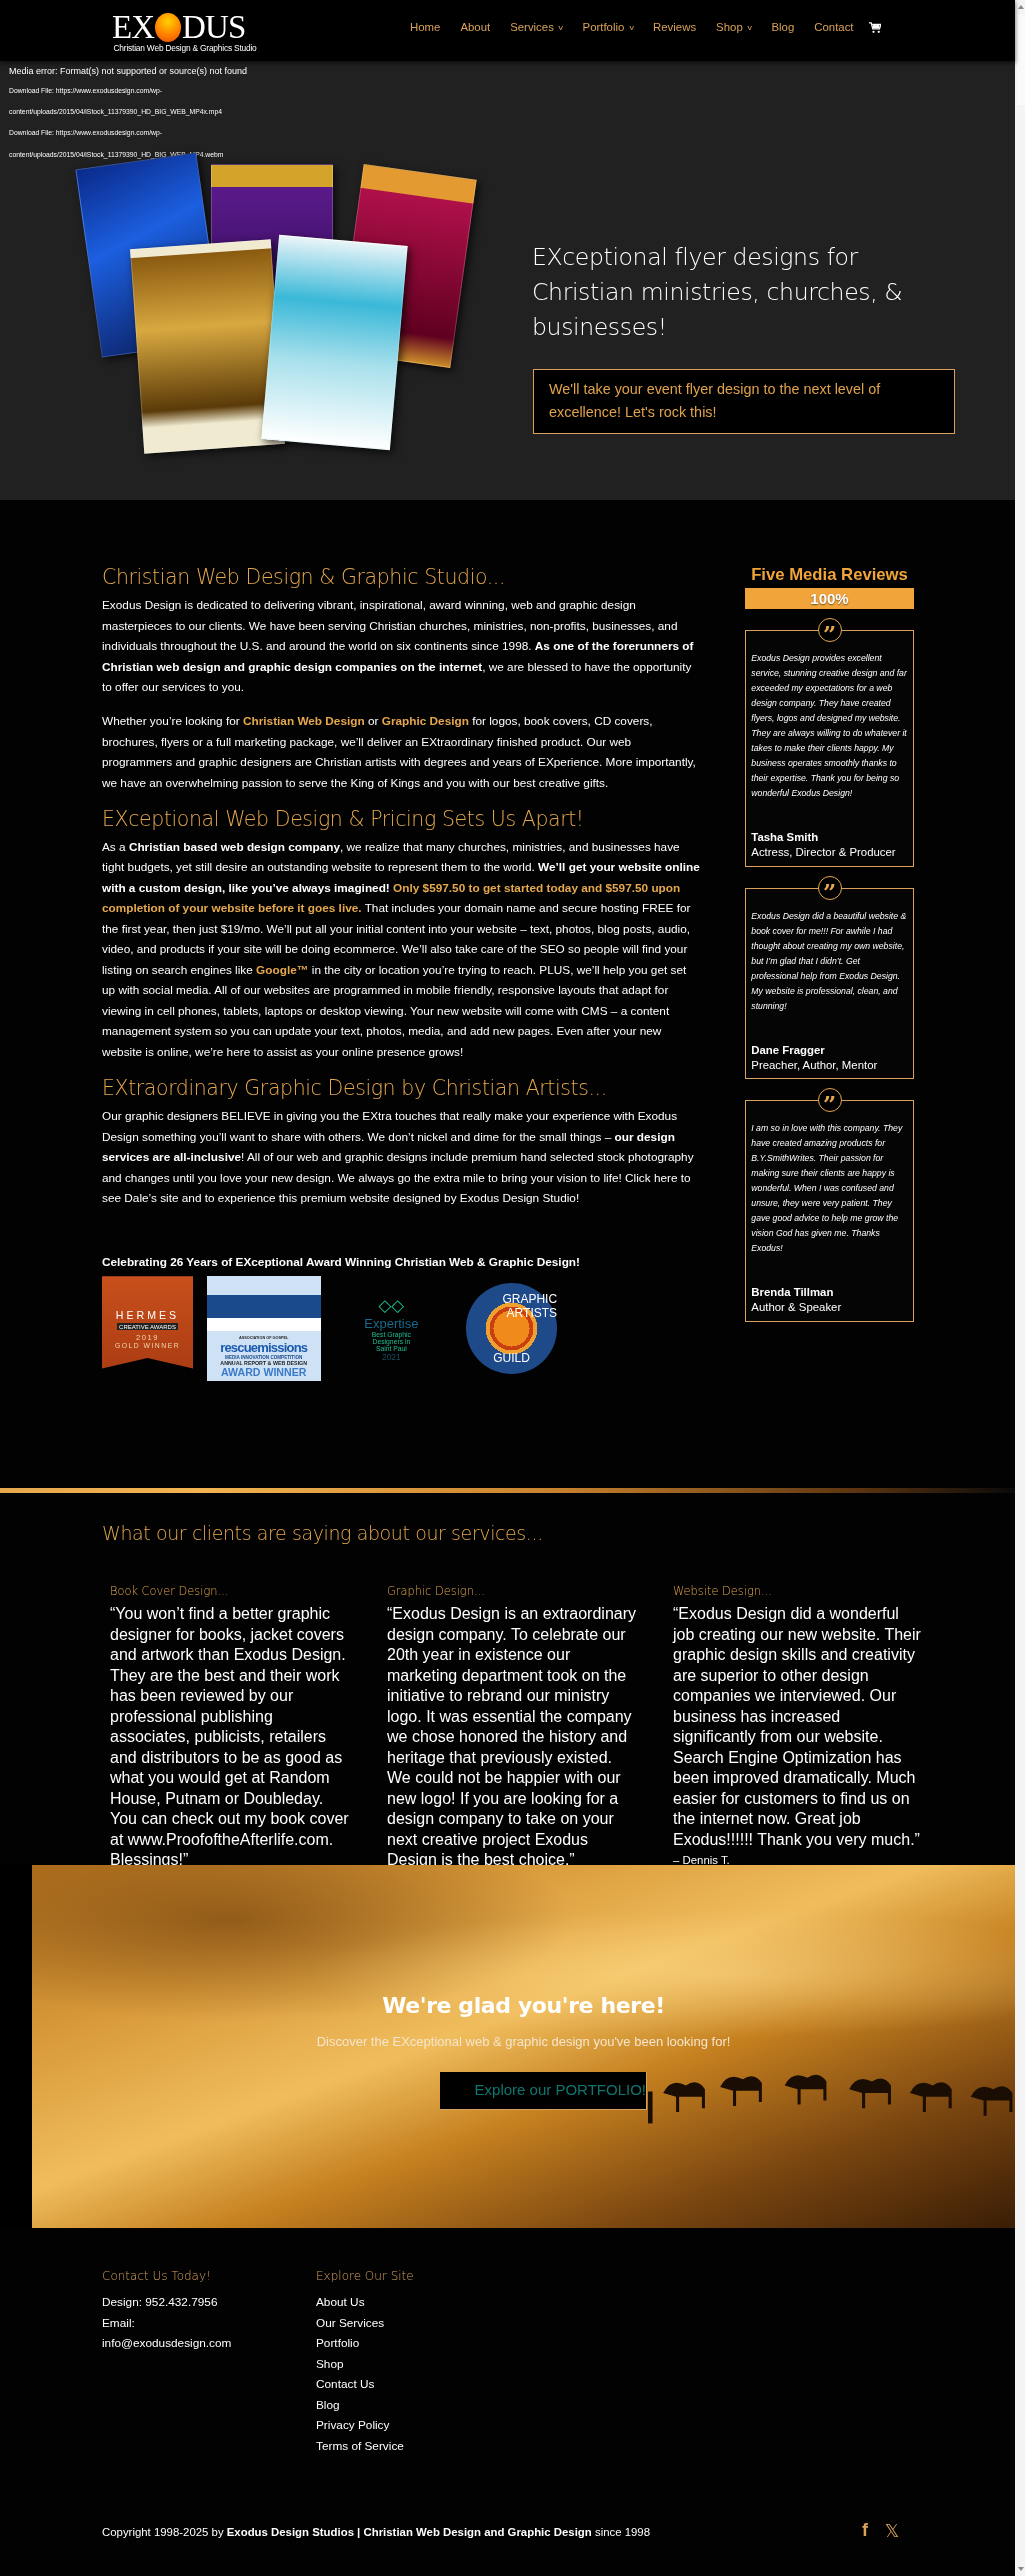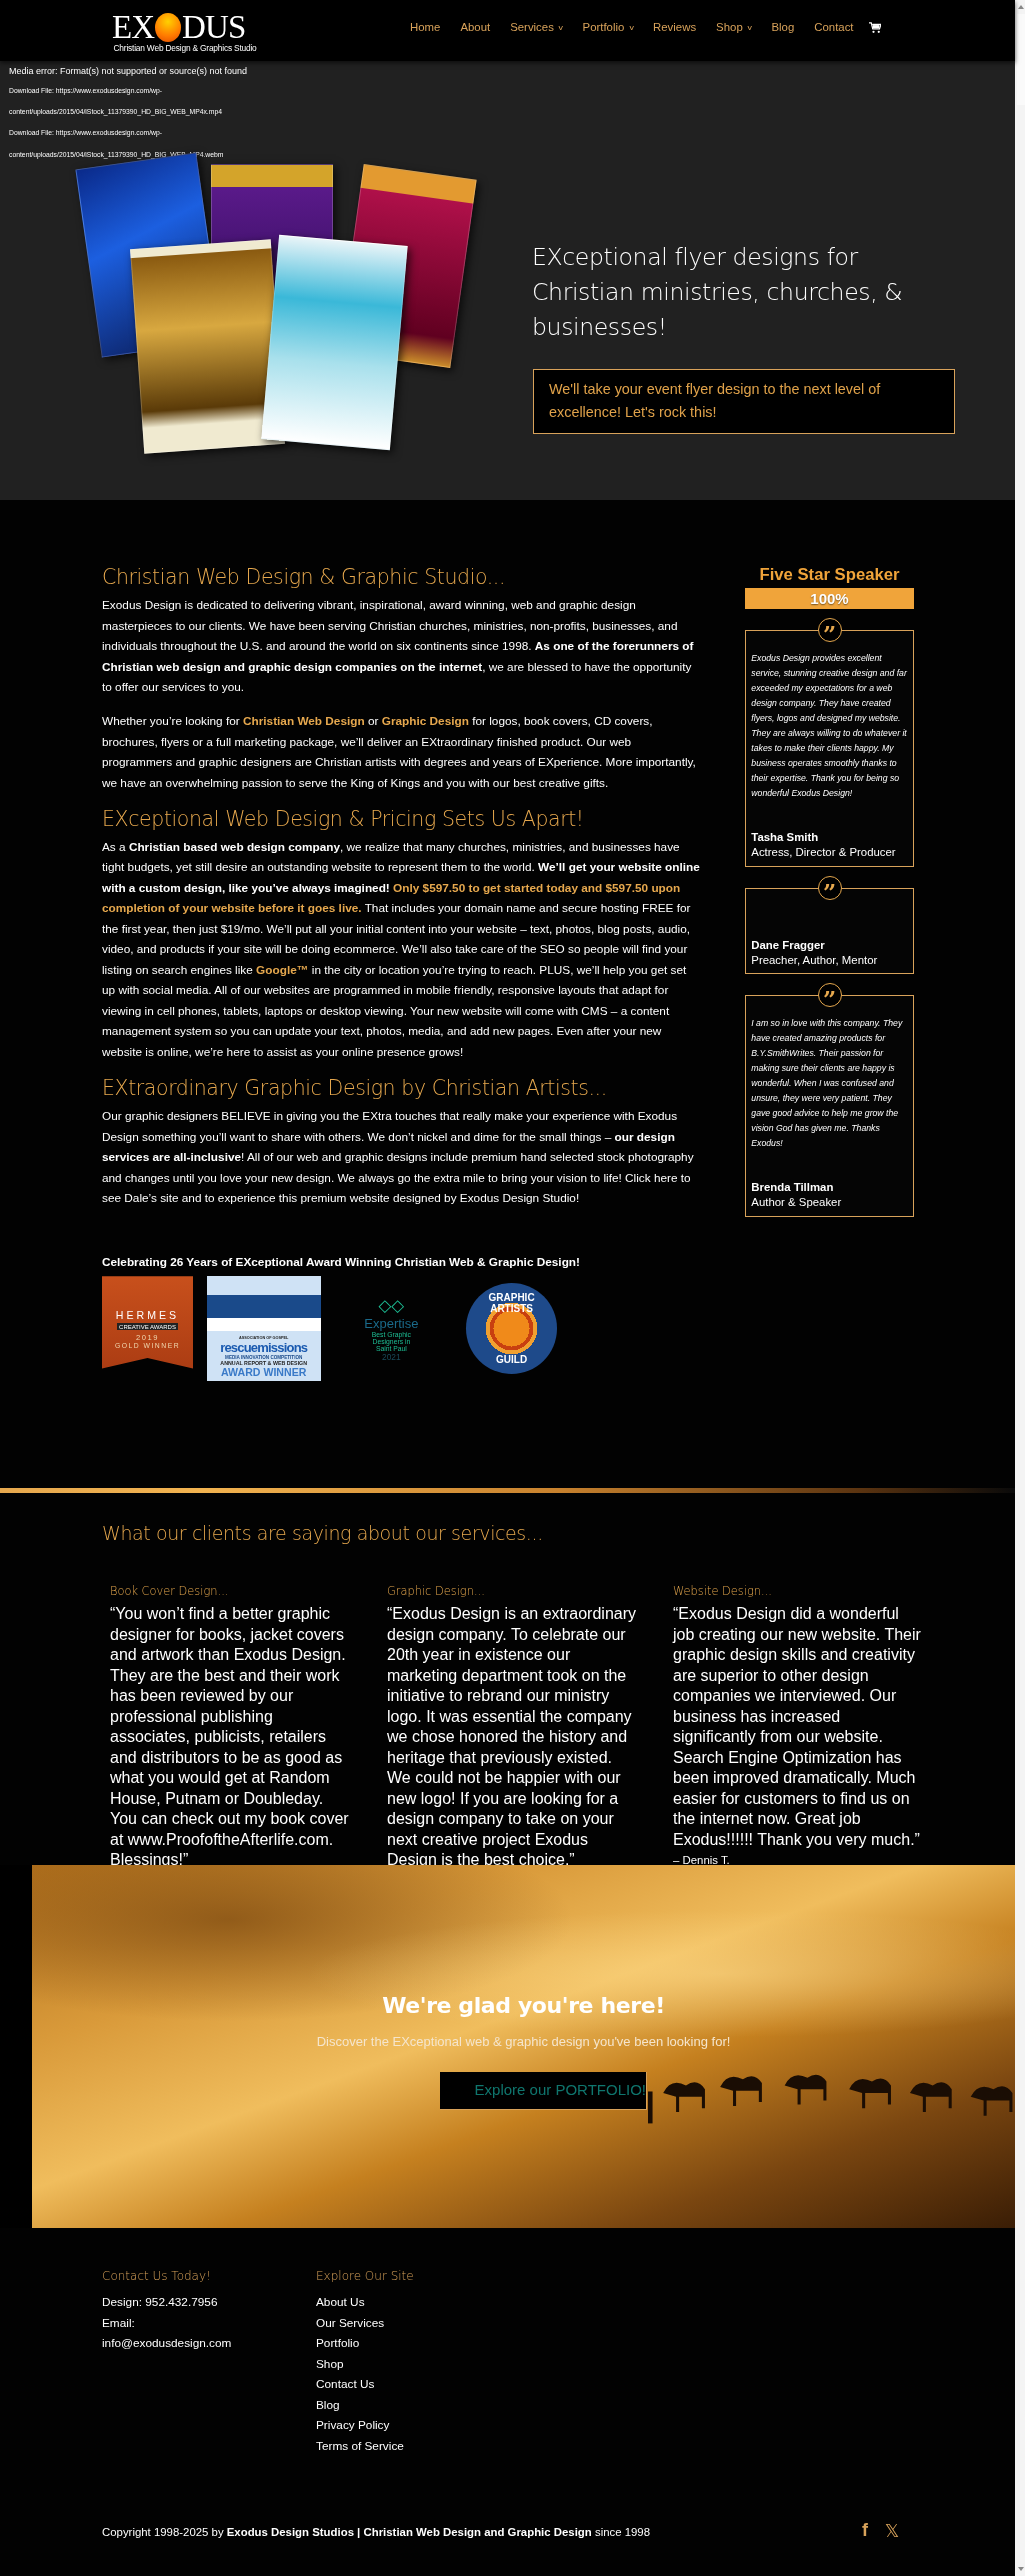--- a/index.html
+++ b/index.html
@@ -184,40 +184,41 @@
           <div style="font-size:5.3px;color:#222;">ANNUAL REPORT &amp; WEB DESIGN</div>
           <div style="font-size:10.6px;color:#3a7ac8;">AWARD WINNER</div>
         </div>
         <div class="award" style="width:114px;flex-direction:column;color:#1dbd94;">
           <div style="font-size:16.7px;color:#1dbd94;">◇◇</div>
           <div style="font-size:13px;color:#1a6a8a;">Expertise</div>
           <div style="font-size:6.8px;width:53px;color:#1dbd94;">Best Graphic Designers in Saint Paul</div>
           <div style="font-size:8.4px;color:#1a4a5a;">2021</div>
         </div>
         <div class="award" style="width:99px;">
-          <div style="width:91px;height:91px;border-radius:50%;background:radial-gradient(circle,#f08a1a 0 28%,#c84010 28% 34%,#f0a030 34% 40%,#1e4a8a 40% 90%,#fff 90% 93%,#1e4a8a 93%);display:flex;flex-direction:column;align-items:center;justify-content:space-between;padding:9px 0;font-size:10px;font-weight:bold;">
+          <div style="width:91px;height:91px;border-radius:50%;background:radial-gradient(circle,#f08a1a 0 28%,#c84010 28% 34%,#f0a030 34% 40%,#1e4a8a 40% 90%,#fff 90% 93%,#1e4a8a 93%);display:flex;flex-direction:column;align-items:center;justify-content:space-between;padding:9px 0;font-size:12px;font-weight:normal;text-align:right;">
             <span>GRAPHIC ARTISTS</span>
             <span>GUILD</span>
           </div>
         </div>
       </div>
     </div>
 
     <aside class="col-right">
-      <div class="stars-title">Five Star Speaker</div>
+      <div class="stars-title">Five Media Reviews</div>
       <div class="pct-bar">100%</div>
 
       <div class="review">
         <div class="quote">”</div>
         <div class="text">Exodus Design provides excellent service, stunning creative design and far exceeded my expectations for a web design company. They have created flyers, logos and designed my website. They are always willing to do whatever it takes to make their clients happy. My business operates smoothly thanks to their expertise. Thank you for being so wonderful Exodus Design!</div>
         <div class="name">Tasha Smith</div>
         <div class="role">Actress, Director &amp; Producer</div>
       </div>
       <div class="review">
         <div class="quote">”</div>
+        <div class="text">Exodus Design did a beautiful website &amp; book cover for me!!! For awhile I had thought about creating my own website, but I’m glad that I didn’t. Get professional help from Exodus Design. My website is professional, clean, and stunning!</div>
         <div class="name">Dane Fragger</div>
         <div class="role">Preacher, Author, Mentor</div>
       </div>
       <div class="review">
         <div class="quote">”</div>
         <div class="text">I am so in love with this company. They have created amazing products for B.Y.SmithWrites. Their passion for making sure their clients are happy is wonderful. When I was confused and unsure, they were very patient. They gave good advice to help me grow the vision God has given me. Thanks Exodus!</div>
         <div class="name">Brenda Tillman</div>
         <div class="role">Author &amp; Speaker</div>
       </div>
     </aside>

